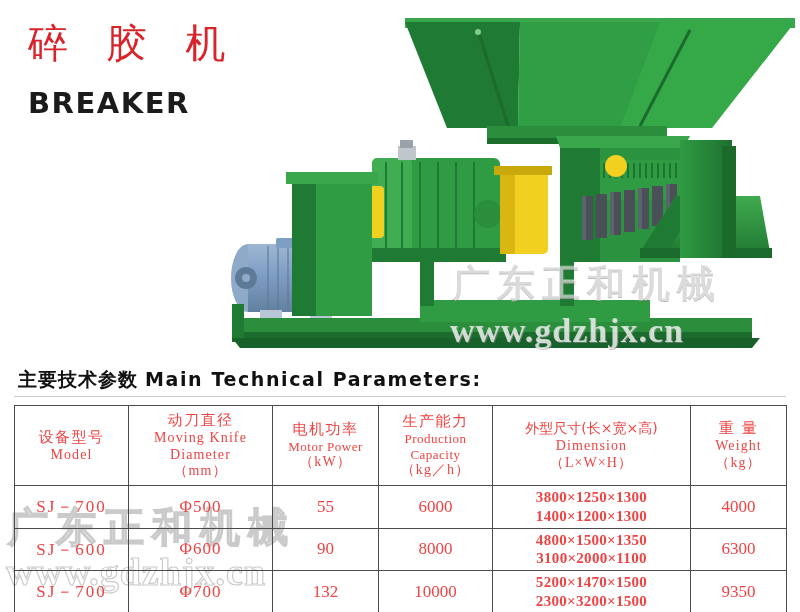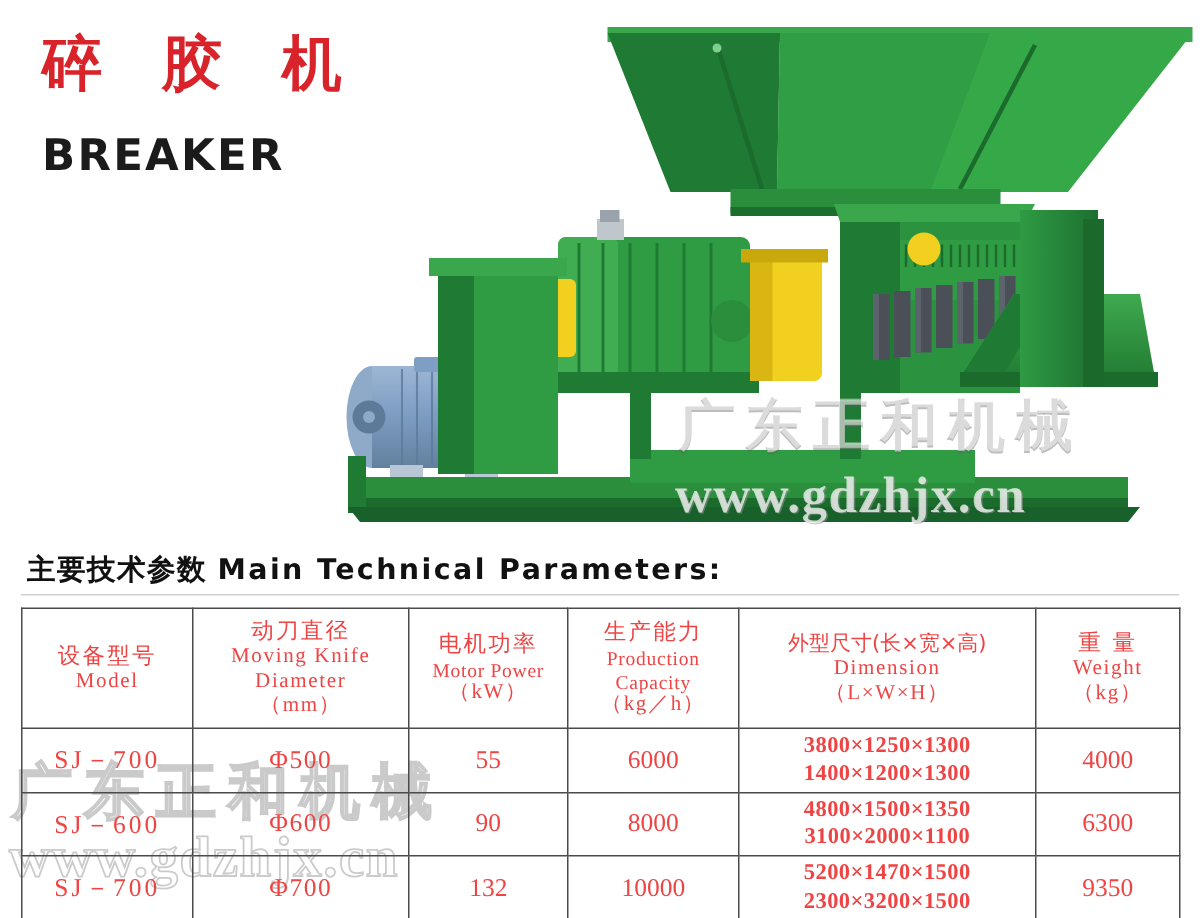--- a/index.html
+++ b/index.html
@@ -7,21 +7,21 @@
   body {
     width:800px; height:612px; position:relative;
     background:#ffffff; overflow:hidden;
     font-family:"Liberation Serif", serif;
   }
 
   
   #title-block { position:absolute; left:28px; top:22px; z-index:6; }
   #title-cn {
     font-family:"DejaVu Sans", sans-serif;
-    font-size:40px; font-weight:bold; color:#d8232a;
+    font-size:40px; font-weight:normal; color:#d8232a;
     letter-spacing:13px; line-height:1.05; white-space:nowrap;
   }
   #title-en {
     font-family:"DejaVu Sans", sans-serif;
     font-size:29px; font-weight:bold; color:#1b1b1b;
     letter-spacing:1.5px; margin-top:22px; white-space:nowrap;
   }
 
   
   #photo { position:absolute; left:0; top:0; width:800px; height:365px; z-index:2; }

